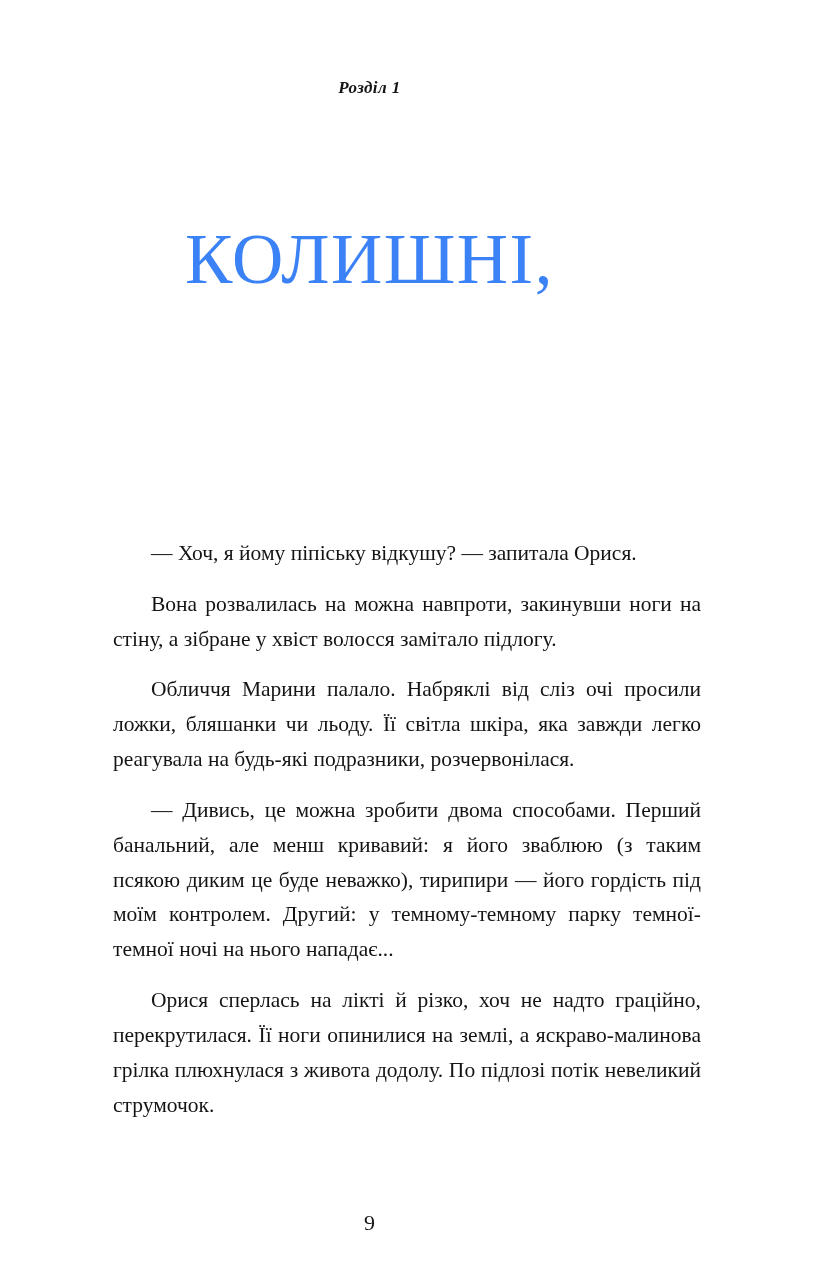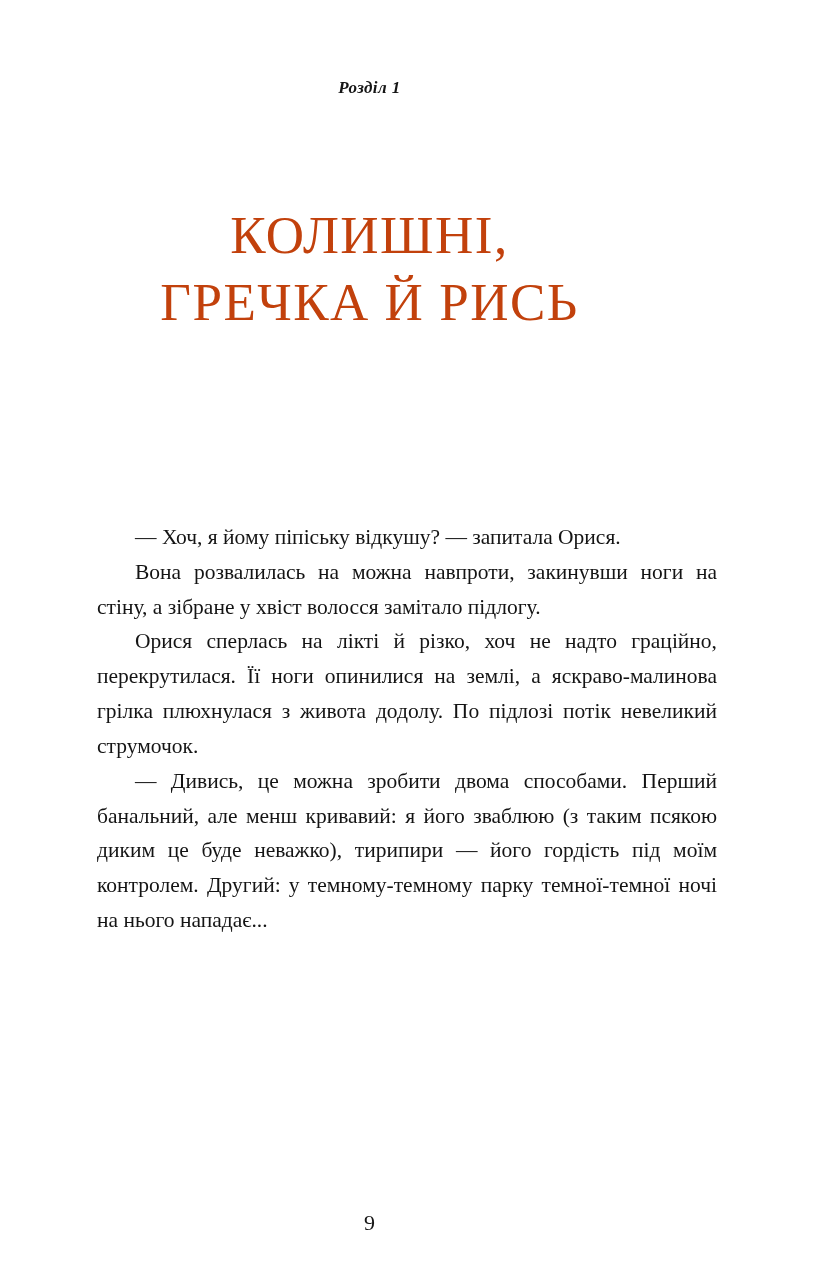--- a/index.html
+++ b/index.html
@@ -35,44 +35,44 @@
     color: #151515;
   }
   .chapter-title {
     position: absolute;
     top: 166px;
     left: 0;
     width: 100%;
     text-align: center;
     font-family: "Liberation Serif", "DejaVu Serif", serif;
     font-weight: 400;
-    font-size: 53px;
+    font-size: 71px;
     line-height: 1.27;
     letter-spacing: 1.5px;
-    color: #c2410c;
+    color: #3b82f6;
     text-transform: uppercase;
   }
   .chapter-title .line {
     display: block;
     white-space: nowrap;
   }
   .body-text {
     position: absolute;
     top: 520px;
     left: 97px;
     width: 620px;
     font-size: 21.5px;
     line-height: 1.62;
     text-align: justify;
     text-justify: inter-word;
     color: #141414;
     hyphens: manual;
   }
   .body-text p {
-    margin: 0;
+    margin: 16px;
     text-indent: 38px;
   }
   .folio {
     position: absolute;
     bottom: 44px;
     left: 0;
     width: 100%;
     text-align: center;
     font-size: 22px;
     color: #151515;
@@ -80,25 +80,25 @@
 </style>
 </head>
 <body>
 
 <div class="page">
 
   <div class="running-head">Розділ 1</div>
 
   <h1 class="chapter-title">
     <span class="line">КОЛИШНІ,</span>
-    <span class="line">ГРЕЧКА Й РИСЬ</span>
   </h1>
 
   <div class="body-text">
     <p>— Хоч, я йому піпіську відкушу? — запитала Орися.</p>
     <p>Вона розвалилась на можна навпроти, закинувши ноги на стіну, а зібране у хвіст волосся замітало під­логу.</p>
+    <p>Обличчя Марини палало. Набряклі від сліз очі просили ложки, бляшанки чи льоду. Її світла шкіра, яка завжди легко реагувала на будь-які подразники, розчервонілася.</p>
+    <p>— Дивись, це можна зробити двома способами. Перший банальний, але менш кривавий: я його зваблю­ю (з таким псякою диким це буде неважко), тири­пири — його гордість під моїм контролем. Другий: у темному-темному парку темної-темної ночі на нього нападає...</p>
     <p>Орися сперлась на лікті й різко, хоч не надто гра­ційно, перекрутилася. Її ноги опинилися на землі, а яскраво-малинова грілка плюхнулася з живота до­долу. По підлозі потік невеликий струмочок.</p>
-    <p>— Дивись, це можна зробити двома способами. Перший банальний, але менш кривавий: я його зваблю­ю (з таким псякою диким це буде неважко), тири­пири — його гордість під моїм контролем. Другий: у темному-темному парку темної-темної ночі на нього нападає...</p>
   </div>
 
   <div class="folio">9</div>
 
 </div>
 
 </body></html>

